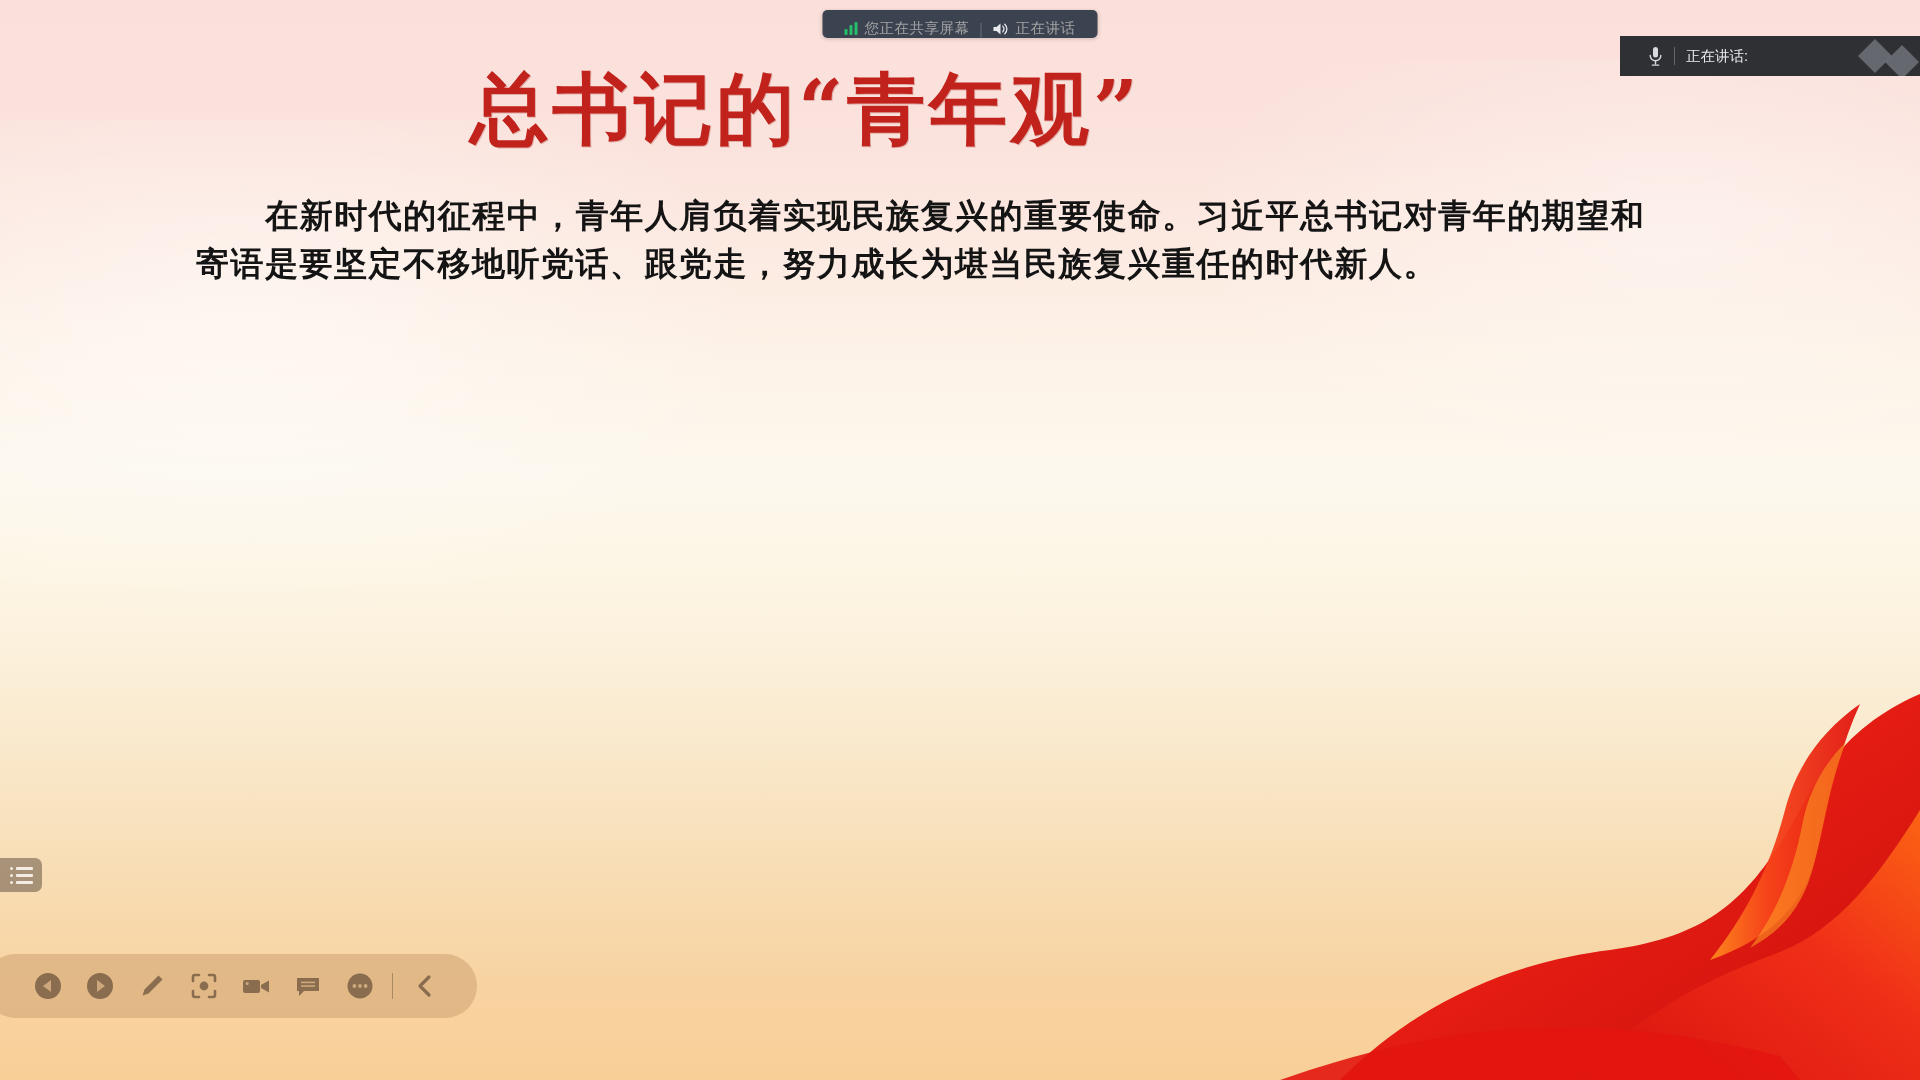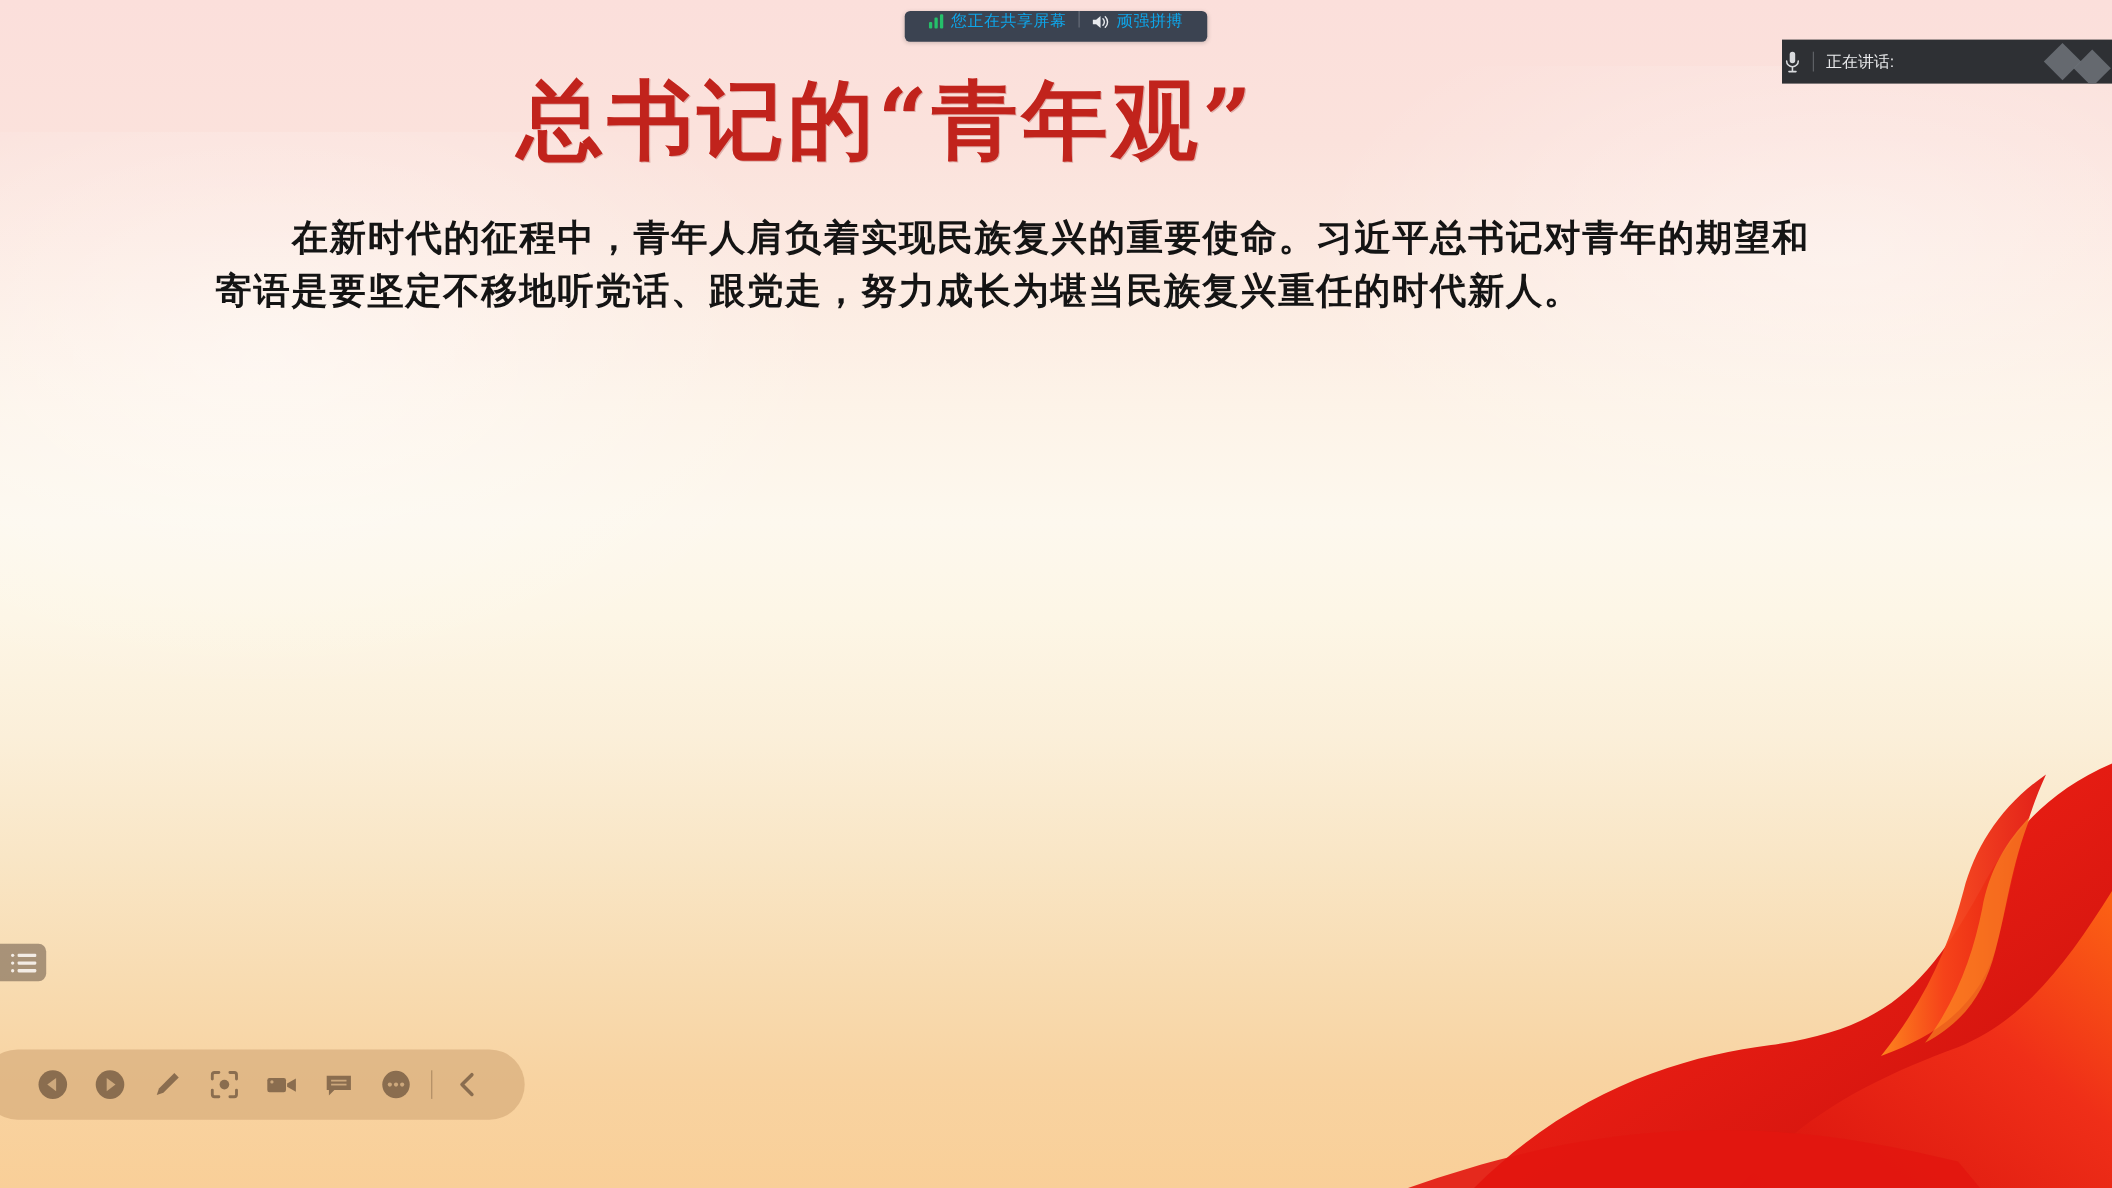--- a/index.html
+++ b/index.html
@@ -40,42 +40,42 @@
     background:radial-gradient(ellipse at 60% 40%, rgba(255,255,255,.38) 0%, rgba(255,255,255,0) 70%);
     pointer-events:none;
   }
 
   
   .silk { position:absolute; right:0; bottom:0; width:640px; height:420px; pointer-events:none; }
 
   
   #share-banner {
     position:absolute; top:10px; left:50%; transform:translateX(-50%);
-    height:28px; display:flex; align-items:flex-start; gap:0;
+    height:28px; display:flex; align-items:flex-end; gap:0;
     background:#3b4351; border-radius:5px;
-    padding:0 14px; color:#0ea5e9;
+    padding:0 14px; color:#a3a3a3;
     font-size:14.5px; letter-spacing:.5px;
     box-shadow:0 1px 4px rgba(0,0,0,.18);
     white-space:nowrap;
   }
   #share-banner .seg { display:flex; align-items:center; gap:7px; padding:0 8px; }
   .bars { display:inline-flex; align-items:flex-end; gap:2px; height:13px; }
   .bars i { display:block; width:3px; background:#25c06a; border-radius:1px; }
   .bars i:nth-child(1){ height:6px; }
   .bars i:nth-child(2){ height:10px; }
   .bars i:nth-child(3){ height:13px; }
   .vdiv { width:1px; height:15px; background:#6a717d; margin:0 3px; }
 
   
   #speaking-overlay {
     position:absolute; top:36px; right:0;
     width:300px; height:40px;
     background:#2e3034;
     display:flex; align-items:center;
-    padding-left:2px; gap:11px;
+    padding-left:28px; gap:11px;
     color:#e9eaec; font-size:14.5px;
     overflow:hidden;
   }
   #speaking-overlay .vdiv2 { width:1px; height:18px; background:#63666b; }
   .diamonds { position:absolute; right:6px; top:4px; display:flex; gap:3px; }
   .diamonds span {
     display:block; width:24px; height:24px;
     background:#6f737a; transform:rotate(45deg);
     margin-top:4px; opacity:.85;
   }
@@ -180,21 +180,21 @@
         </span>
       <span>您正在共享屏幕</span>
     </div>
     <span class="vdiv"></span>
     <div class="seg">
       <svg width="16" height="14" viewBox="0 0 16 14">
         <path d="M1 5h3l4-3.4v10.8L4 9H1z" fill="#e8eaee"></path>
         <path d="M10.2 4.1a4 4 0 0 1 0 5.8" stroke="#e8eaee" stroke-width="1.3" fill="none" stroke-linecap="round"></path>
         <path d="M12.3 2.2a6.6 6.6 0 0 1 0 9.6" stroke="#e8eaee" stroke-width="1.3" fill="none" stroke-linecap="round"></path>
       </svg>
-      <span>顽强拼搏</span>
+      <span>正在讲话</span>
     </div>
   </div>
 
   <div id="speaking-overlay">
     <svg width="15" height="21" viewBox="0 0 15 21">
       <rect x="5" y="1" width="5" height="10.5" rx="2.5" fill="#d8dadd"></rect>
       <path d="M2.2 9.4a5.3 5.3 0 0 0 10.6 0" stroke="#d8dadd" stroke-width="1.4" fill="none" stroke-linecap="round"></path>
       <rect x="6.8" y="14.6" width="1.4" height="4" fill="#d8dadd"></rect>
       <rect x="3.6" y="18.4" width="7.8" height="1.4" rx=".7" fill="#d8dadd"></rect>
     </svg>

